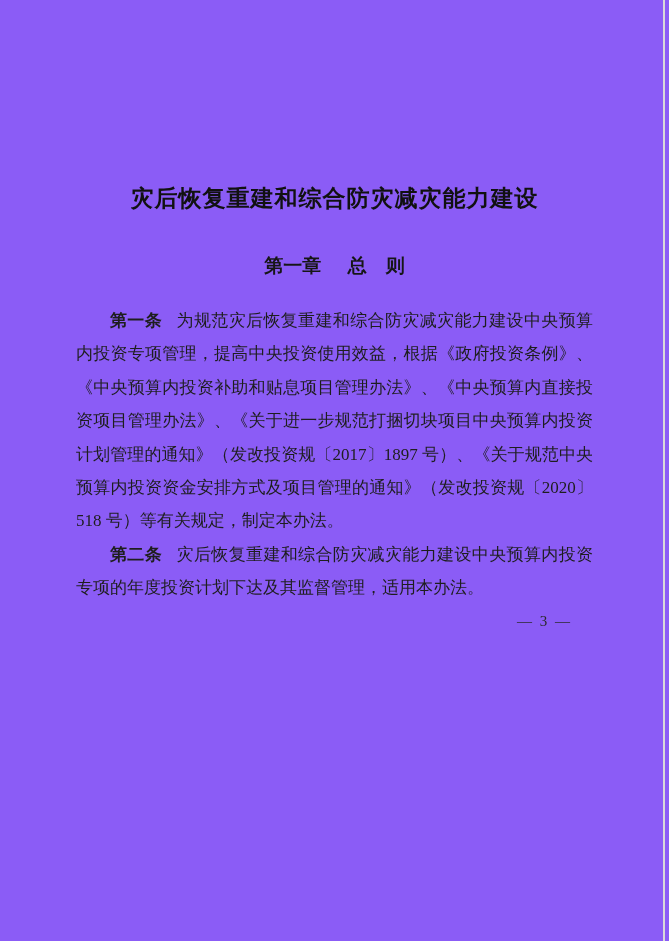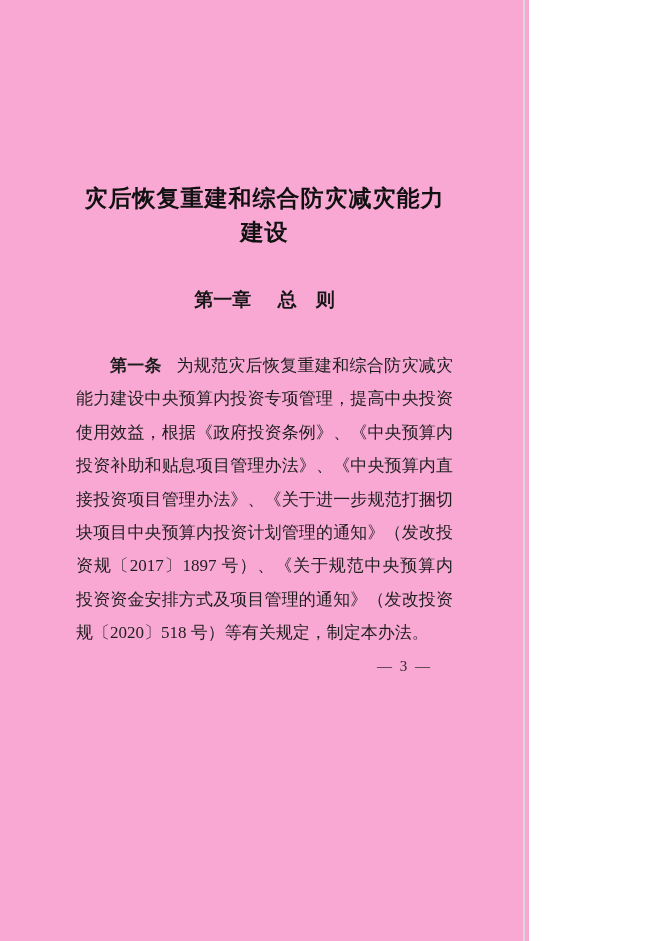--- a/index.html
+++ b/index.html
@@ -7,23 +7,23 @@
   body {
     width: 669px;
     height: 941px;
     position: relative;
     overflow: hidden;
     font-family: "Liberation Serif", "DejaVu Serif", serif;
     color: #1e1e1e;
   }
   .page {
     position: relative;
-    width: 529px;
+    width: 669px;
     height: 941px;
-    background: #f9a8d4;
+    background: #8b5cf6;
     padding: 0 76px;
   }
   .scan-edge-right {
     position: absolute;
     top: 0;
     right: 4px;
     width: 2px;
     height: 941px;
     background: #d9d9d9;
   }
@@ -45,21 +45,21 @@
     font-weight: bold;
     font-size: 19px;
     line-height: 28px;
     color: #161616;
   }
   .chapter-heading .chapter-name {
     margin-left: 1.4em;
     font-family: Liberation Serif, serif;
   }
   .body-text {
-    margin-top: 35px;
+    margin-top: 24px;
     font-family: Liberation Serif, serif;
   }
   .para {
     font-size: 17px;
     line-height: 33.4px;
     text-align: justify;
     text-indent: 2em;
     color: #1e1e1e;
   }
   .para-label {
@@ -86,20 +86,21 @@
   </div>
 
   <div class="chapter-heading">
     <span class="chapter-number">第一章</span><span class="chapter-name">总　则</span>
   </div>
 
   <div class="body-text">
 
     <p class="para"><span class="para-label">第一条</span><span>为规范灾后恢复重建和综合防灾减灾能力建设中央预算内投资专项管理，提高中央投资使用效益，根据《政府投资条例》、《中央预算内投资补助和贴息项目管理办法》、《中央预算内直接投资项目管理办法》、《关于进一步规范打捆切块项目中央预算内投资计划管理的通知》（发改投资规〔2017〕1897 号）、《关于规范中央预算内投资资金安排方式及项目管理的通知》（发改投资规〔2020〕518 号）等有关规定，制定本办法。</span></p>
 
+    <p class="para"><span class="para-label">第二条</span><span>灾后恢复重建和综合防灾减灾能力建设中央预算内投资专项的年度投资计划下达及其监督管理，适用本办法。</span></p>
 
 
 
   </div>
 
   <div class="page-number">— 3 —</div>
 
   <div class="scan-edge-right"></div>
 
 </div>

